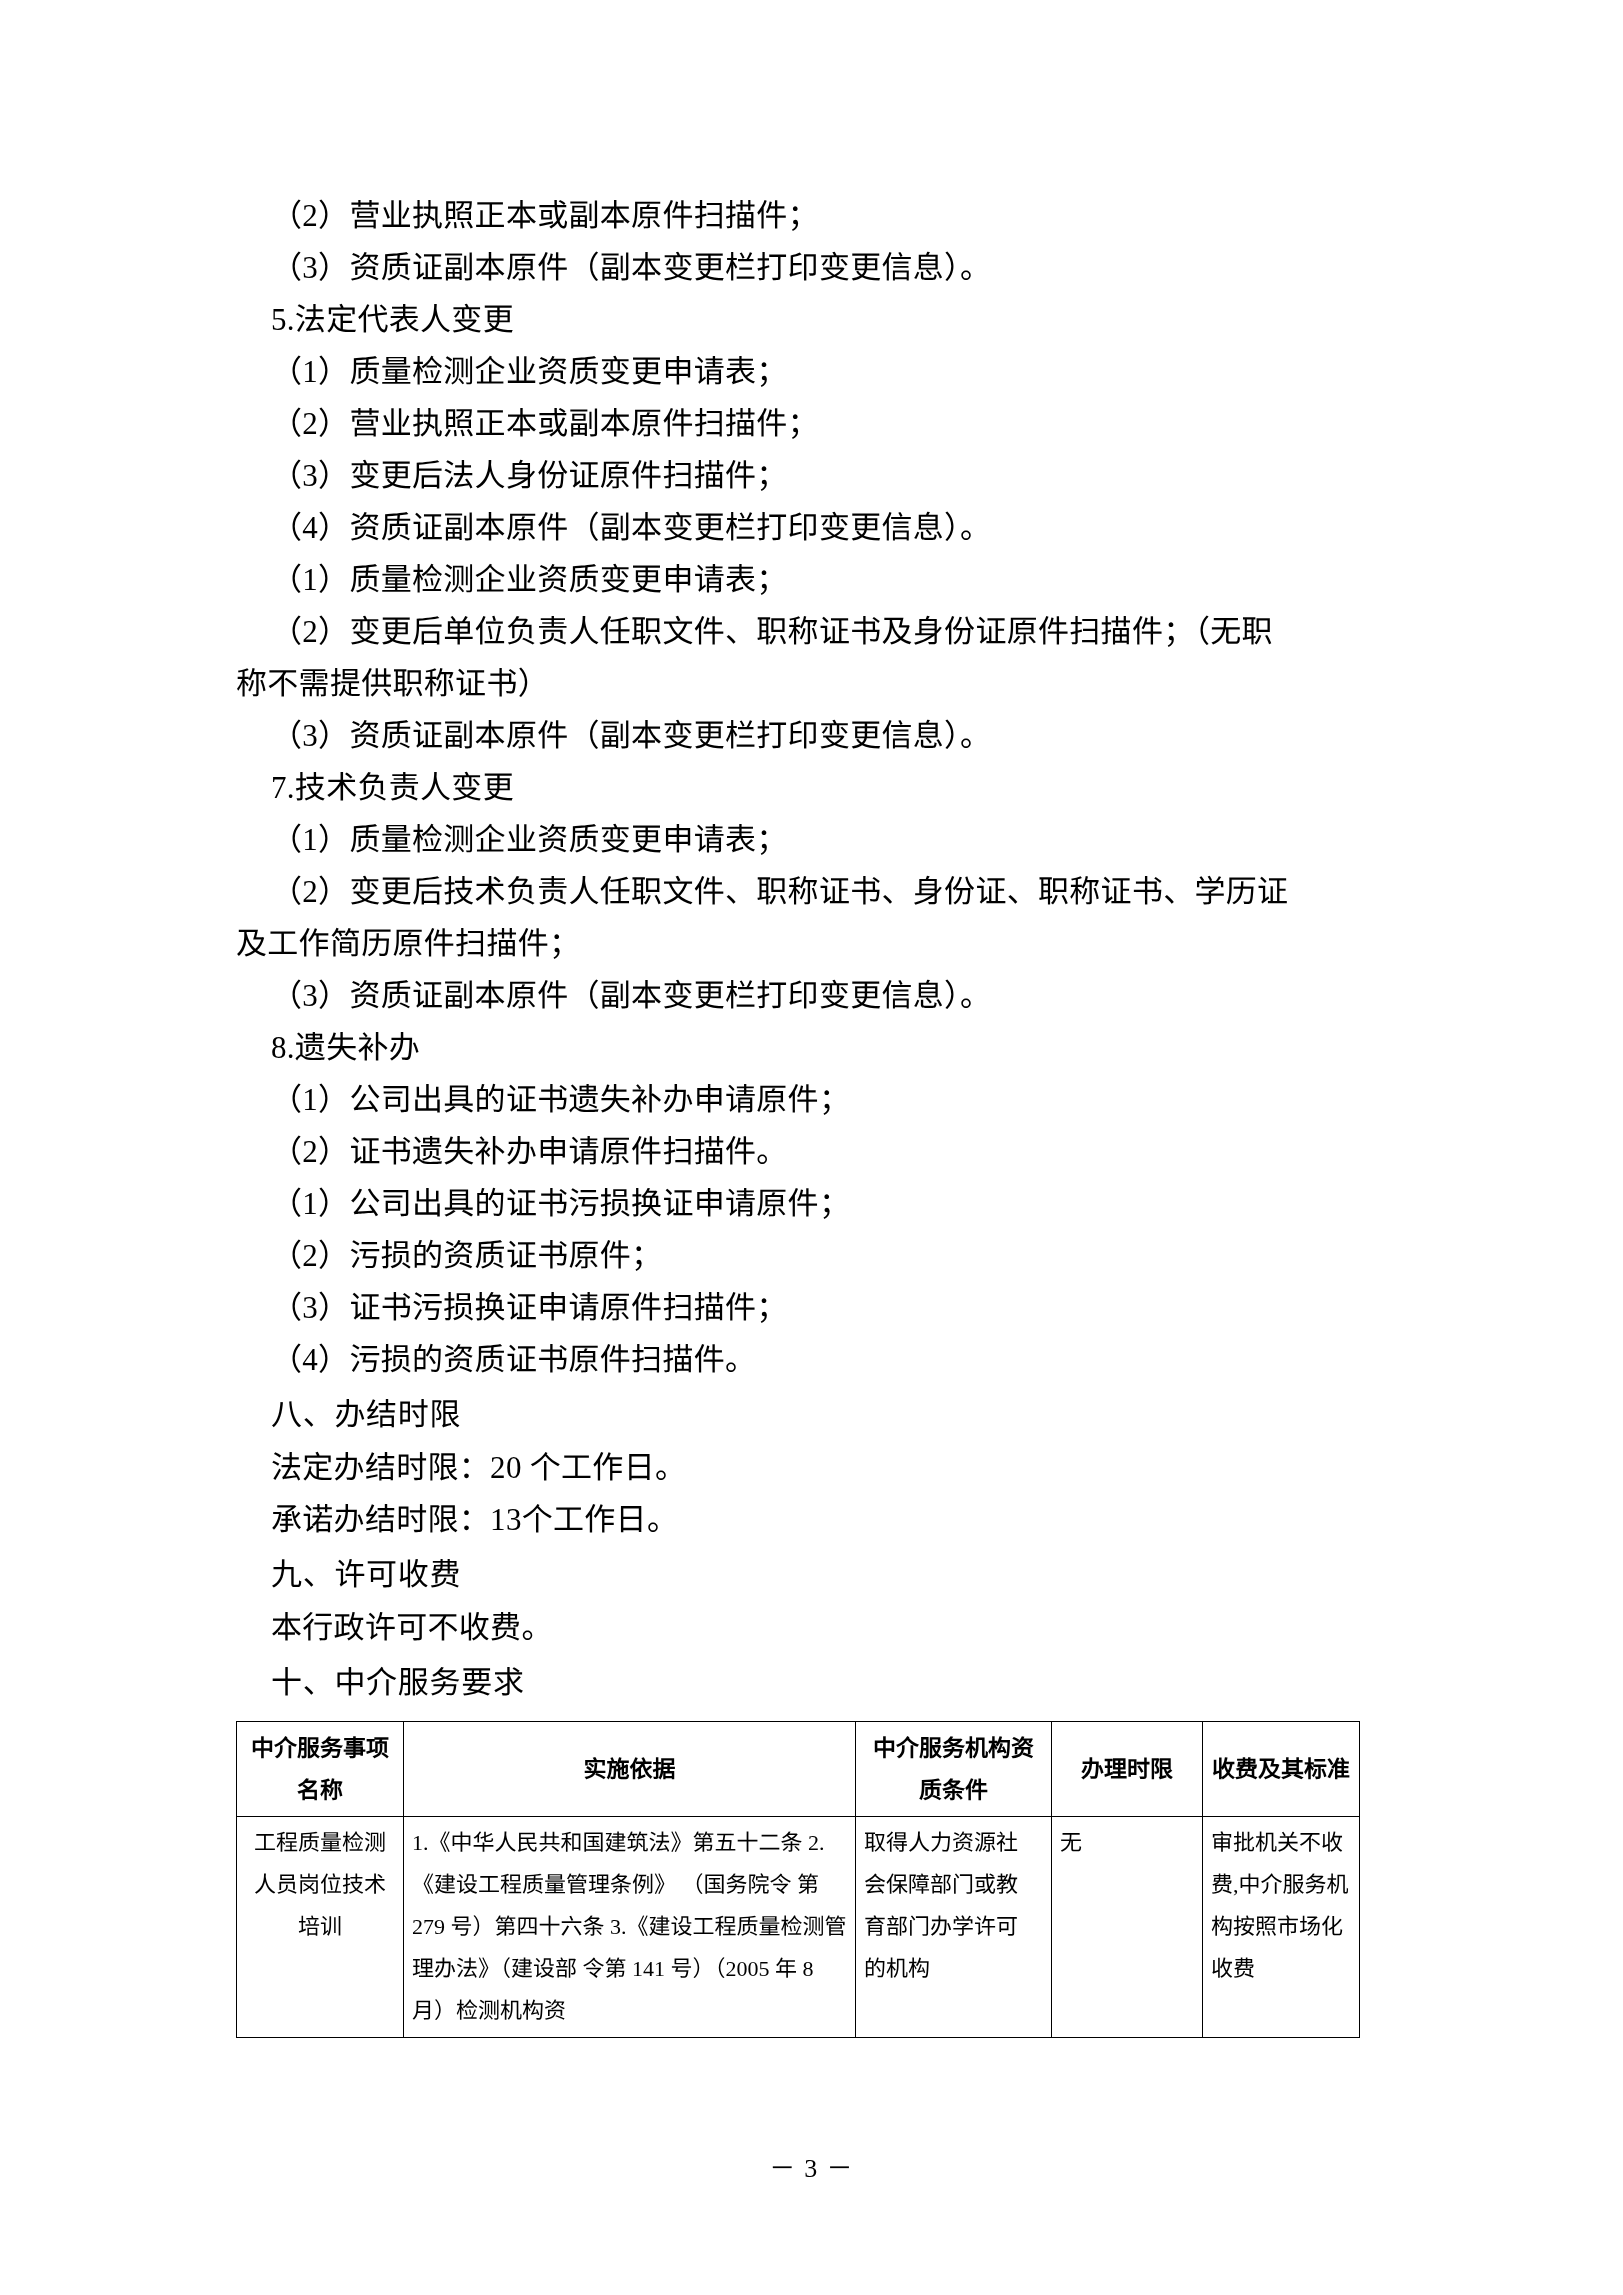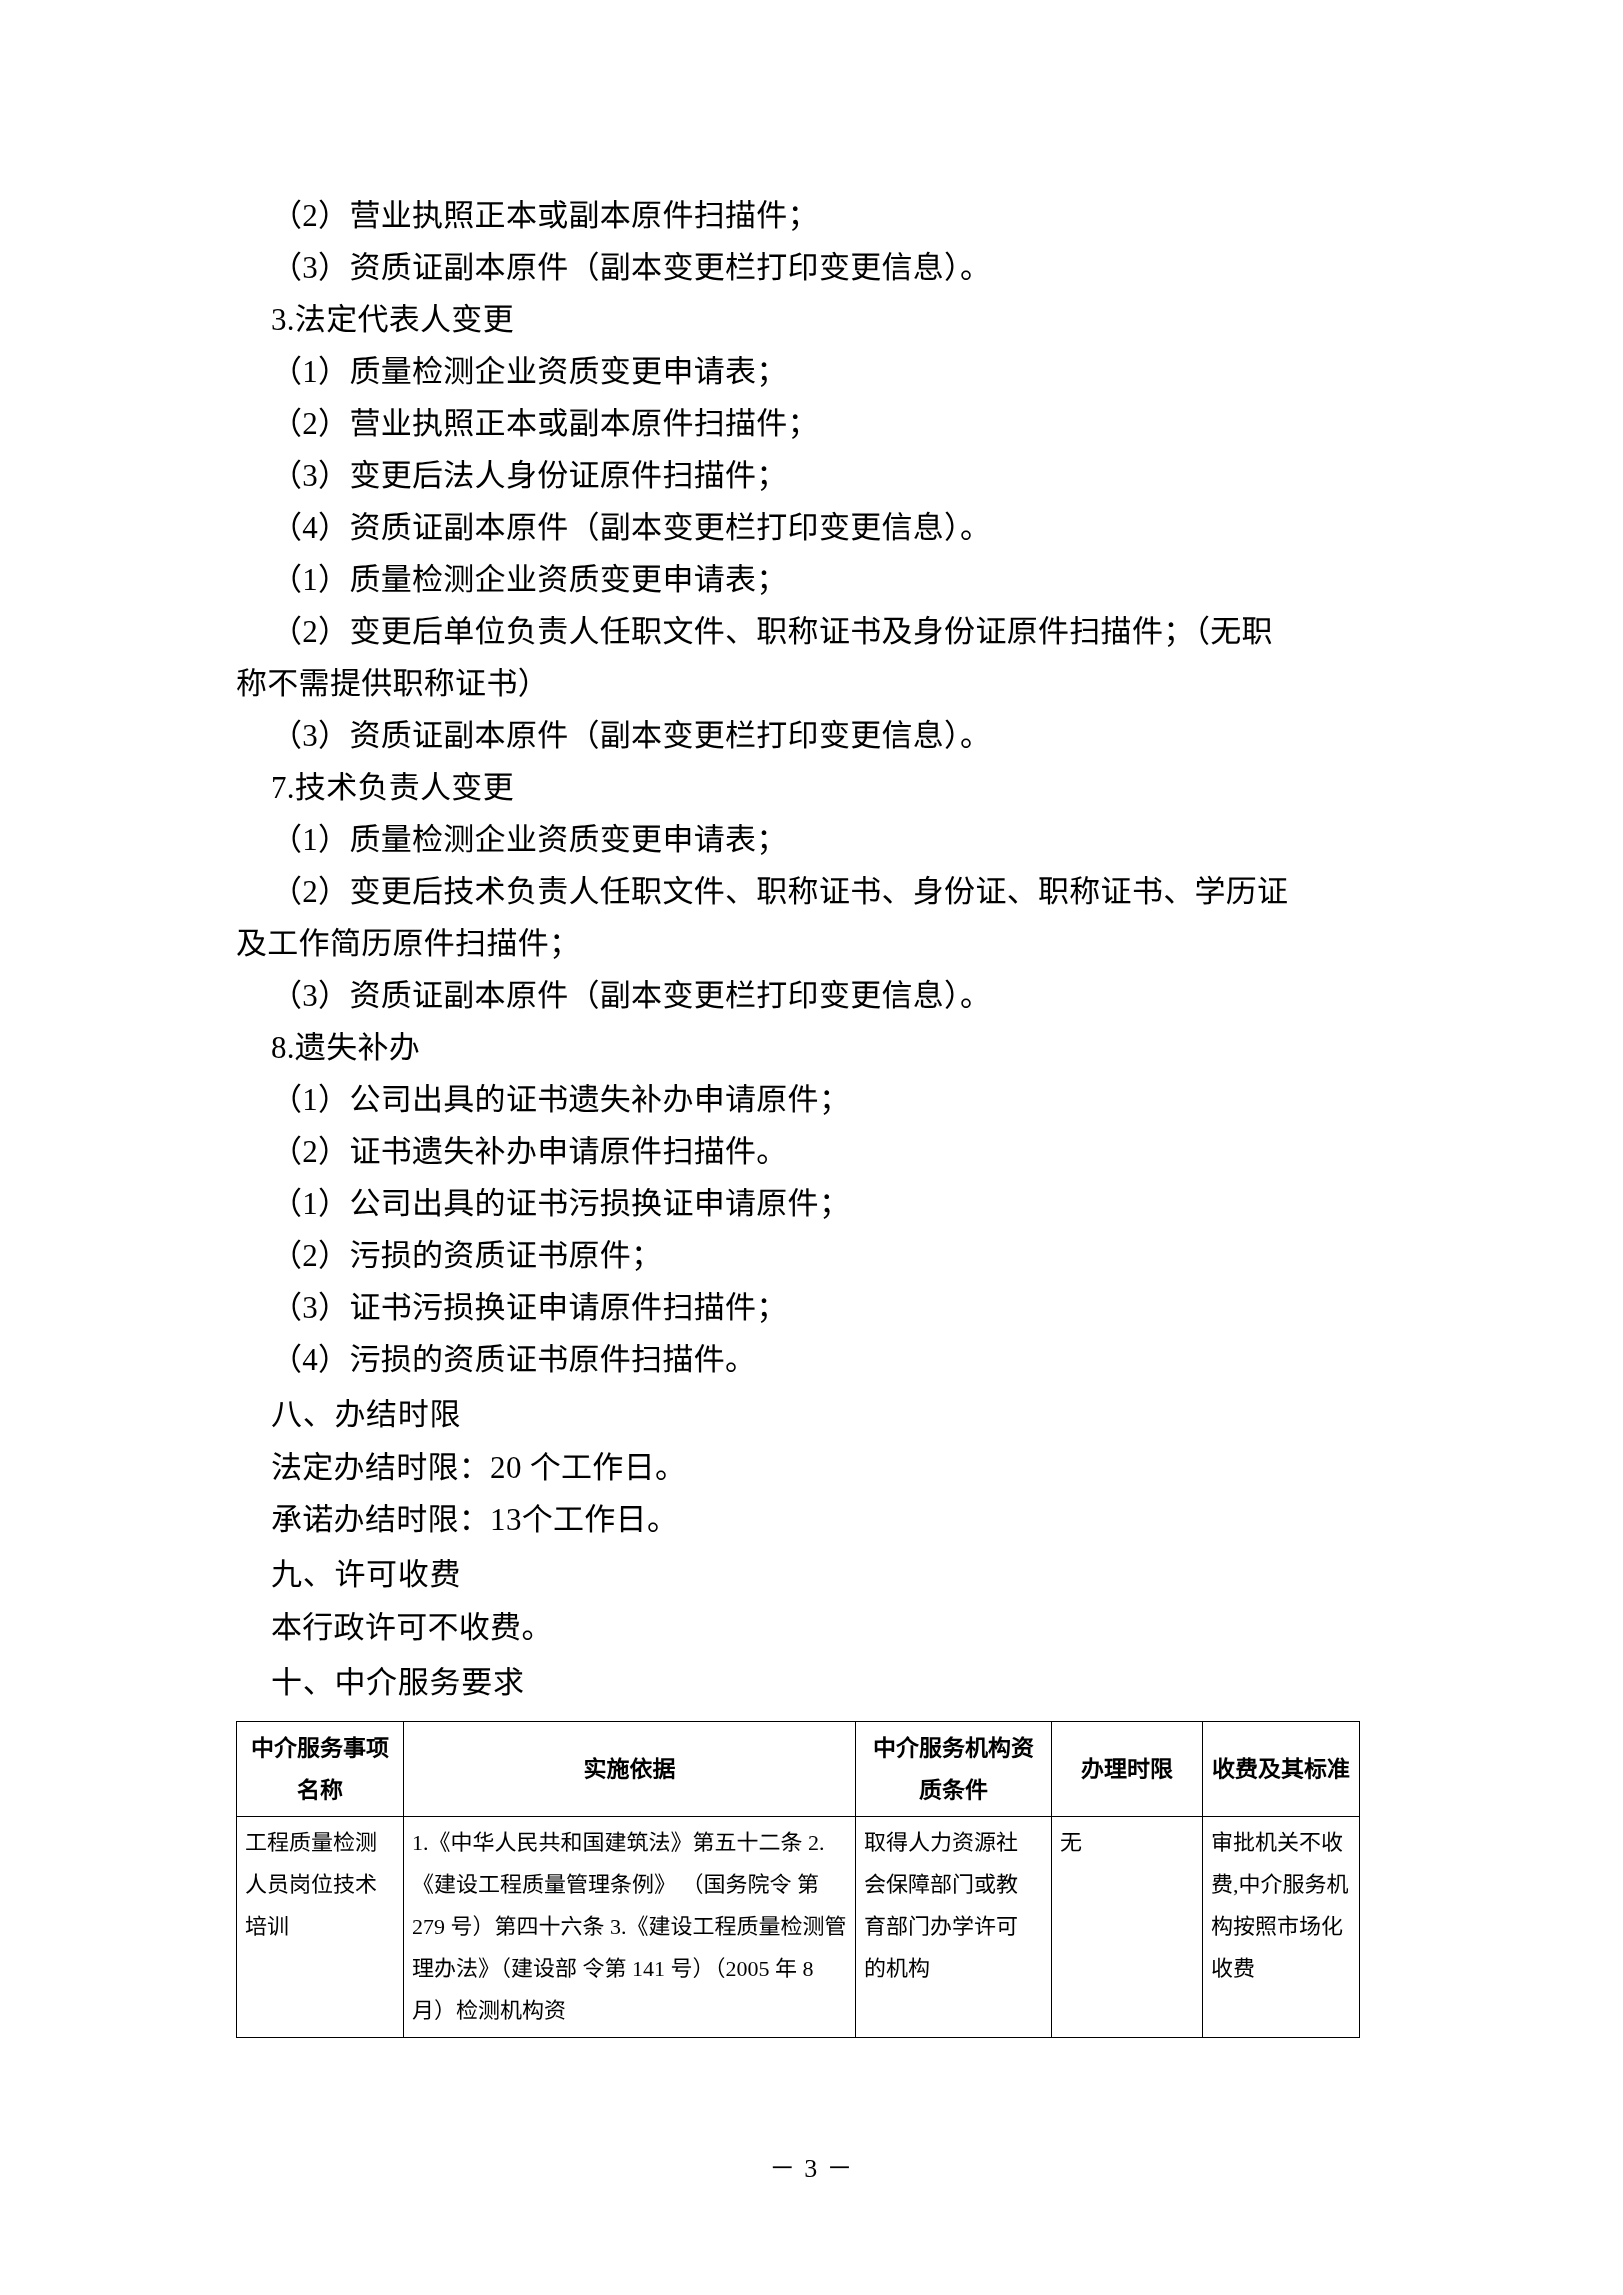--- a/index.html
+++ b/index.html
@@ -64,20 +64,21 @@
     font-size: 23px;
     vertical-align: middle;
   }
   .col1 { width: 167px; }
   .col2 { width: 452px; }
   .col3 { width: 196px; }
   .col4 { width: 151px; }
   .col5 { width: 157px; }
   .cell-left { text-align: left; }
   .cell-name {
+    text-align: center;
     border-radius: 12px;
   }
   .footer {
     position: absolute;
     bottom: 111px;
     left: 0;
     width: 1623px;
     text-align: center;
     font-size: 26px;
     font-family: "Liberation Serif", "DejaVu Serif", serif;
@@ -85,21 +86,21 @@
   }
 </style>
 </head>
 <body>
 
 <div class="page">
 
   <div>
     <div class="line body-indent">（2）营业执照正本或副本原件扫描件；</div>
     <div class="line body-indent">（3）资质证副本原件（副本变更栏打印变更信息）。</div>
-    <div class="line body-indent">3.法定代表人变更</div>
+    <div class="line body-indent">5.法定代表人变更</div>
     <div class="line body-indent">（1）质量检测企业资质变更申请表；</div>
     <div class="line body-indent">（2）营业执照正本或副本原件扫描件；</div>
     <div class="line body-indent">（3）变更后法人身份证原件扫描件；</div>
     <div class="line body-indent">（4）资质证副本原件（副本变更栏打印变更信息）。</div>
     <div class="line body-indent">（1）质量检测企业资质变更申请表；</div>
     <div class="line body-indent">（2）变更后单位负责人任职文件、职称证书及身份证原件扫描件；（无职</div>
     <div class="line indent0">称不需提供职称证书）</div>
     <div class="line body-indent">（3）资质证副本原件（副本变更栏打印变更信息）。</div>
     <div class="line body-indent">7.技术负责人变更</div>
     <div class="line body-indent">（1）质量检测企业资质变更申请表；</div>

